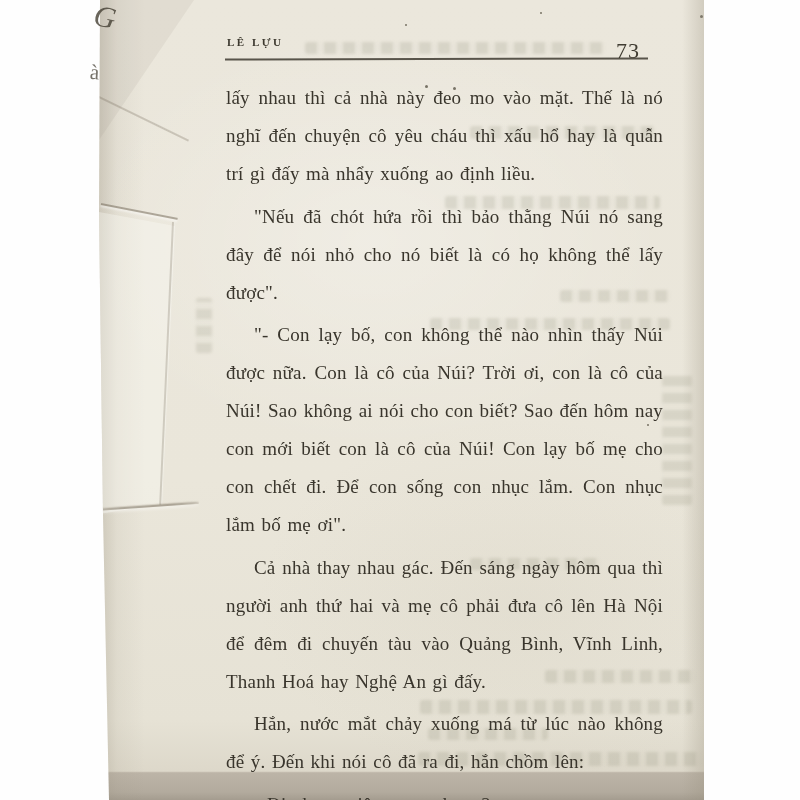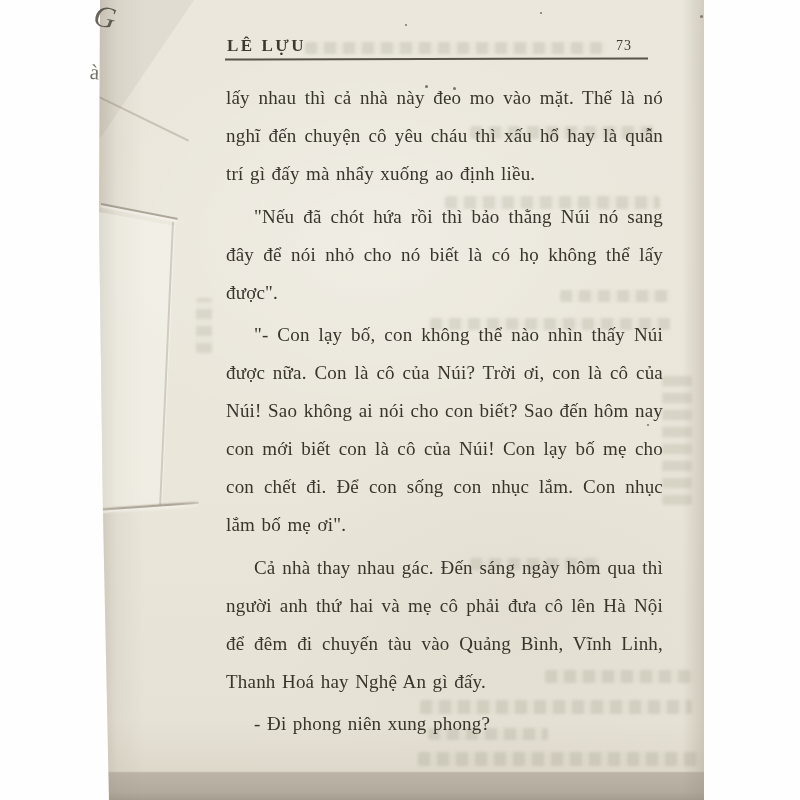--- a/index.html
+++ b/index.html
@@ -23,25 +23,25 @@
     background:linear-gradient(90deg,rgba(150,142,124,0.35),rgba(150,142,124,0.10) 18px,rgba(150,142,124,0) 46px);
   }
   .page::after{ 
     content:"";position:absolute;right:0;top:0;width:22px;height:100%;
     background:linear-gradient(270deg,rgba(150,142,124,0.30),rgba(150,142,124,0) 22px);
   }
 
   
   .author{
     position:absolute;left:128px;top:36px;
-    font-size:17px;font-weight:bold;letter-spacing:2.5px;color:#3d392f;
+    font-size:11px;font-weight:bold;letter-spacing:2.5px;color:#3d392f;
   }
   .pagenum{
     position:absolute;left:517px;top:38px;
-    font-size:14px;letter-spacing:1px;color:#403c32;
+    font-size:22px;letter-spacing:1px;color:#403c32;
   }
   .rule{
     position:absolute;left:126px;top:58px;width:423px;height:2px;
     background:#3e3a30;opacity:.85;transform:rotate(-0.15deg);
   }
 
   
   .text-col{
     position:absolute;left:127px;top:79px;width:437px;
     font-size:19px;line-height:38px;color:#39352c;
@@ -127,20 +127,21 @@
 
     <div class="author">LÊ LỰU</div>
     <div class="pagenum">73</div>
     <div class="rule"></div>
 
     <div class="text-col">
       <p class="noindent">lấy nhau thì cả nhà này đeo mo vào mặt. Thế là nó nghĩ đến chuyện cô yêu cháu thì xấu hổ hay là quẫn trí gì đấy mà nhẩy xuống ao định liều.</p>
       <p>"Nếu đã chót hứa rồi thì bảo thằng Núi nó sang đây để nói nhỏ cho nó biết là có họ không thể lấy được".</p>
       <p>"- Con lạy bố, con không thể nào nhìn thấy Núi được nữa. Con là cô của Núi? Trời ơi, con là cô của Núi! Sao không ai nói cho con biết? Sao đến hôm nay con mới biết con là cô của Núi! Con lạy bố mẹ cho con chết đi. Để con sống con nhục lắm. Con nhục lắm bố mẹ ơi".</p>
       <p>Cả nhà thay nhau gác. Đến sáng ngày hôm qua thì người anh thứ hai và mẹ cô phải đưa cô lên Hà Nội để đêm đi chuyến tàu vào Quảng Bình, Vĩnh Linh, Thanh Hoá hay Nghệ An gì đấy.</p>
+      <p>Hắn, nước mắt chảy xuống má từ lúc nào không để ý. Đến khi nói cô đã ra đi, hắn chồm lên:</p>
       <p>- Đi phong niên xung phong?</p>
     </div>
 
   </div>
 
   <span class="glyph-g">G</span>
   <span class="glyph-a">à</span>
 
 </div>
 

